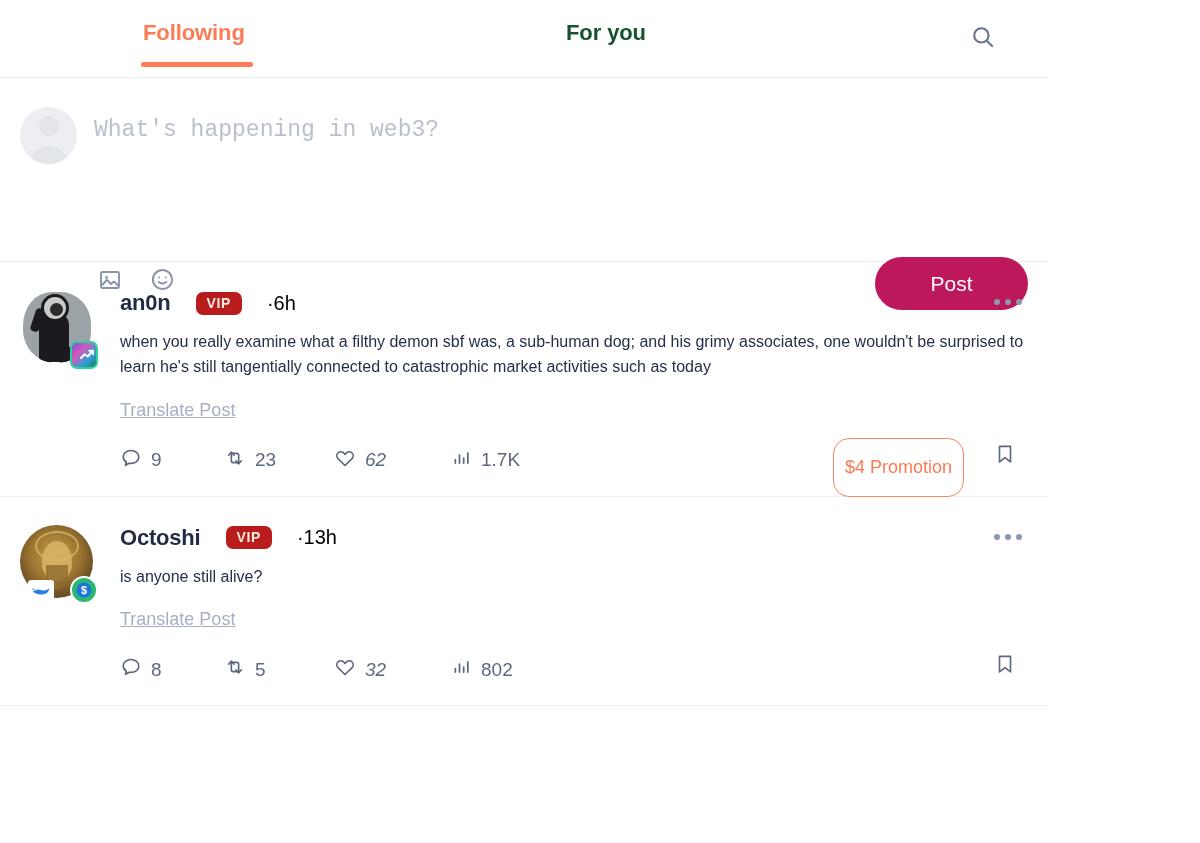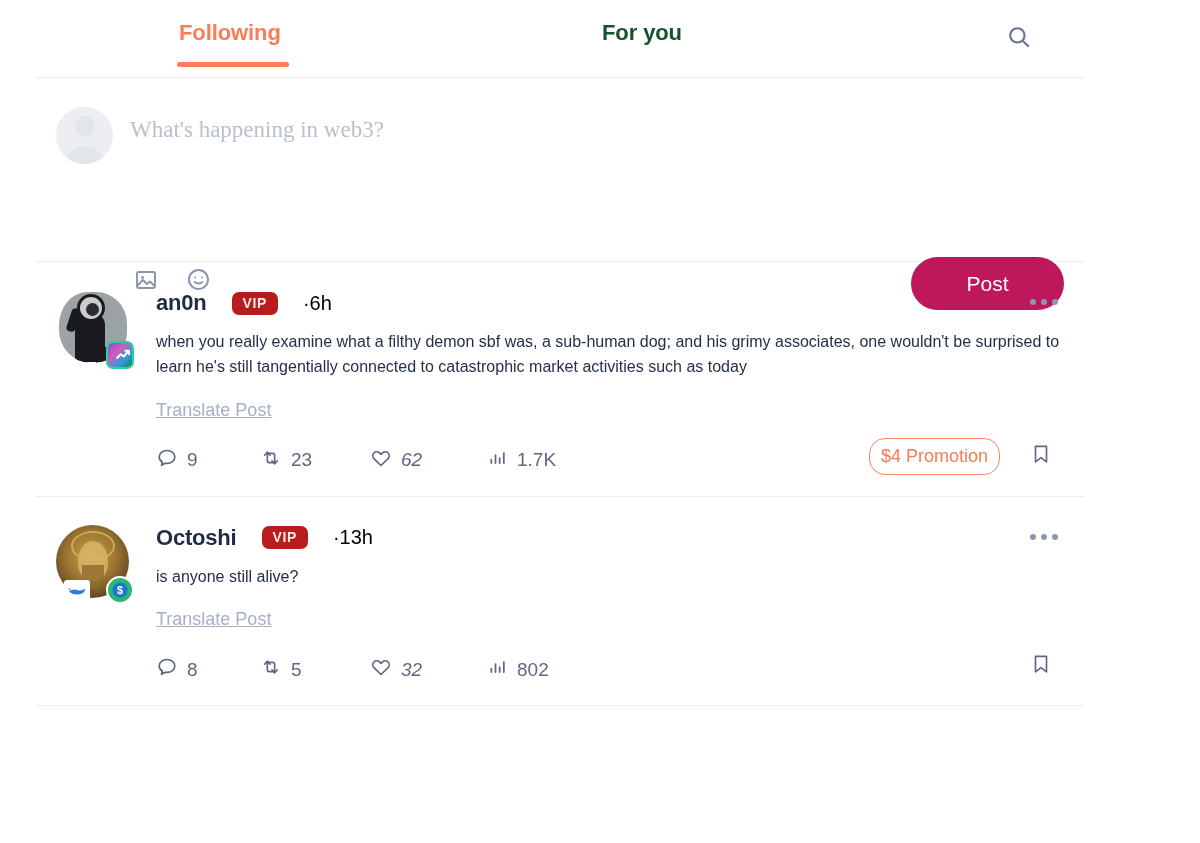--- a/index.html
+++ b/index.html
@@ -10,21 +10,20 @@
     background: #ffffff;
     font-family: "Liberation Sans", sans-serif;
     overflow: hidden;
   }
 
   .app {
     width: 1048px;
     height: 843px;
     background: #ffffff;
     position: relative;
-    margin-left: 36px;
   }
 
   
   .tabbar {
     height: 78px;
     border-bottom: 1px solid #eceef1;
     position: relative;
     display: block;
   }
   .tab {
@@ -104,21 +103,21 @@
     background: #e2e5ea;
   }
   .composer-input {
     position: absolute;
     left: 94px;
     top: 39px;
     width: 900px;
     border: none;
     outline: none;
     background: transparent;
-    font-family: Liberation Serif, serif;
+    font-family: Liberation Mono, monospace;
     font-size: 23px;
     color: #2f3d57;
   }
   .composer-input::placeholder { color: #b9bfcc; }
 
   .composer-tools {
     position: absolute;
     left: 97px;
     top: 190px;
     display: flex;
@@ -334,21 +333,21 @@
 
   .promo {
     position: absolute;
     right: 64px;
     top: -9px;
     border: 1px solid #fa8763;
     color: #fa7b53;
     background: #ffffff;
     font-size: 18px;
     border-radius: 16px;
-    padding: 7px 11px;
+    padding: 18px 11px;
     cursor: pointer;
     font-family: "Liberation Sans", sans-serif;
     white-space: nowrap;
   }
 
   .bookmark-btn {
     position: absolute;
     right: 8px;
     top: -6px;
     background: none; border: none; padding: 0; cursor: pointer;

